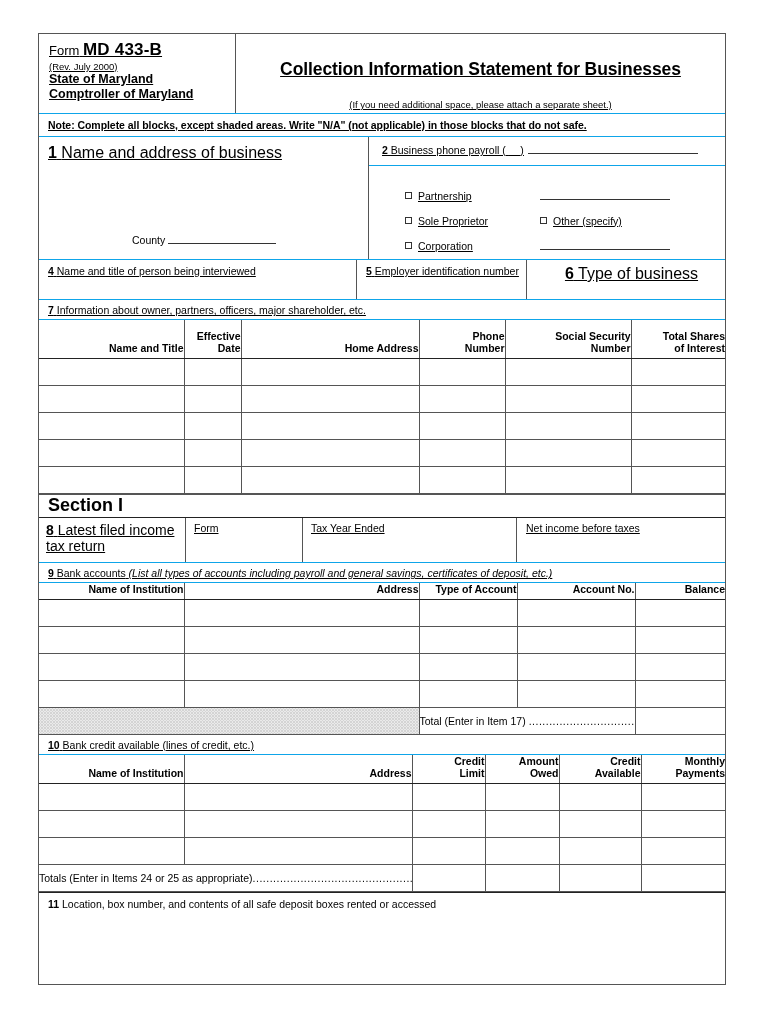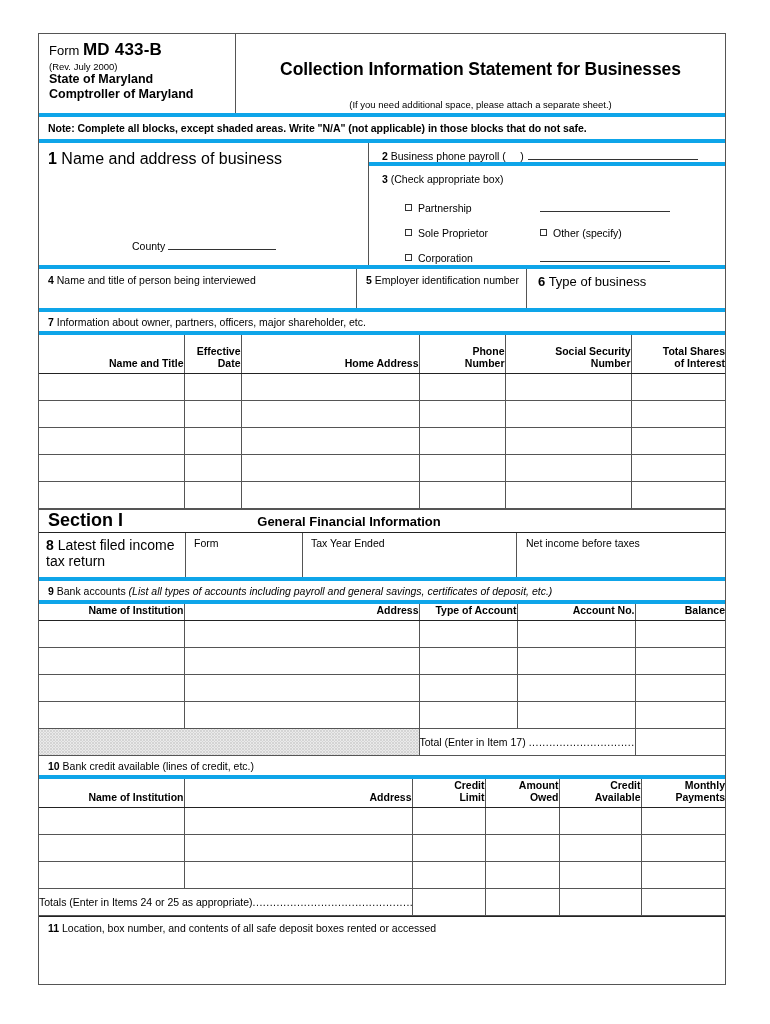--- a/index.html
+++ b/index.html
@@ -21,21 +21,21 @@
     position: absolute;
     left: 38px;
     top: 33px;
     width: 688px;
     height: 952px;
     border: 1px solid #555;
     box-sizing: border-box;
     background: #fff;
   }
 
-  .rowline    { border-bottom: 4px solid #0ea5e9; }
+  .rowline    { border-bottom: 1px solid #0ea5e9; text-decoration: underline; }
   .vline      { border-right: 1px solid #555; }
 
   
   #masthead { display: flex; height: 79px; }
   #masthead-left {
     width: 197px;
     box-sizing: border-box;
     padding: 8px 0 0 10px;
   }
   #masthead-right {
@@ -92,21 +92,21 @@
     flex: none;
   }
   .spec-rule { display: inline-block; width: 130px; border-bottom: 1px solid #333; height: 8px; }
 
   .itemno { font-weight: bold; }
 
   
   #block-456 { display: flex; height: 39px; }
   #box4 { width: 318px; box-sizing: border-box; padding: 5px 0 0 9px; font-size: 10.5px; }
   #box5 { width: 170px; box-sizing: border-box; padding: 5px 0 0 9px; font-size: 10.5px; }
-  #box6 { flex: 1; box-sizing: border-box; padding: 5px 0 0 11px; font-size: 13px; }
+  #box6 { flex: 1; box-sizing: border-box; padding: 5px 0 0 11px; font-size: 16px; text-align: center; }
 
   
   .item-label {
     font-size: 10.5px;
     padding: 4px 0 3px 9px;
   }
 
   table.grid { border-collapse: collapse; width: 100%; table-layout: fixed; }
   table.grid th, table.grid td {
     border: 1px solid #555;
@@ -218,24 +218,20 @@
 
     <div id="box-right">
 
       <div id="box2" class="rowline">
         <span class="itemno">2</span>
         <span>Business  phone payroll  (</span>
         <span>&nbsp;&nbsp;&nbsp;&nbsp;</span><span>)</span><span class="rule"></span>
       </div>
 
       <div id="box3">
-        <div>
-          <span class="itemno">3</span>
-          <span>(Check appropriate box)</span>
-        </div>
 
         <div class="chk-grid">
           <div class="chk-line">
             <div class="chk-left">
               <span class="cbox"></span>
               <span>Partnership</span>
             </div>
             <div class="chk-right">
               <span class="spec-rule"></span>
             </div>
@@ -343,21 +339,20 @@
           <td></td>
           <td></td>
           <td></td>
           <td></td>
         </tr>
     </tbody>
   </table>
 
   <div id="sec1-bar">
     <span class="sec-name">Section I</span>
-    <span class="sec-title">General Financial Information</span>
   </div>
 
   <div id="block-8" class="rowline">
     <div id="b8a" class="vline">
       <span class="itemno">8</span>
       <span>Latest filed income tax return</span>
     </div>
     <div id="b8b" class="vline">
       <span>Form</span>
     </div>

